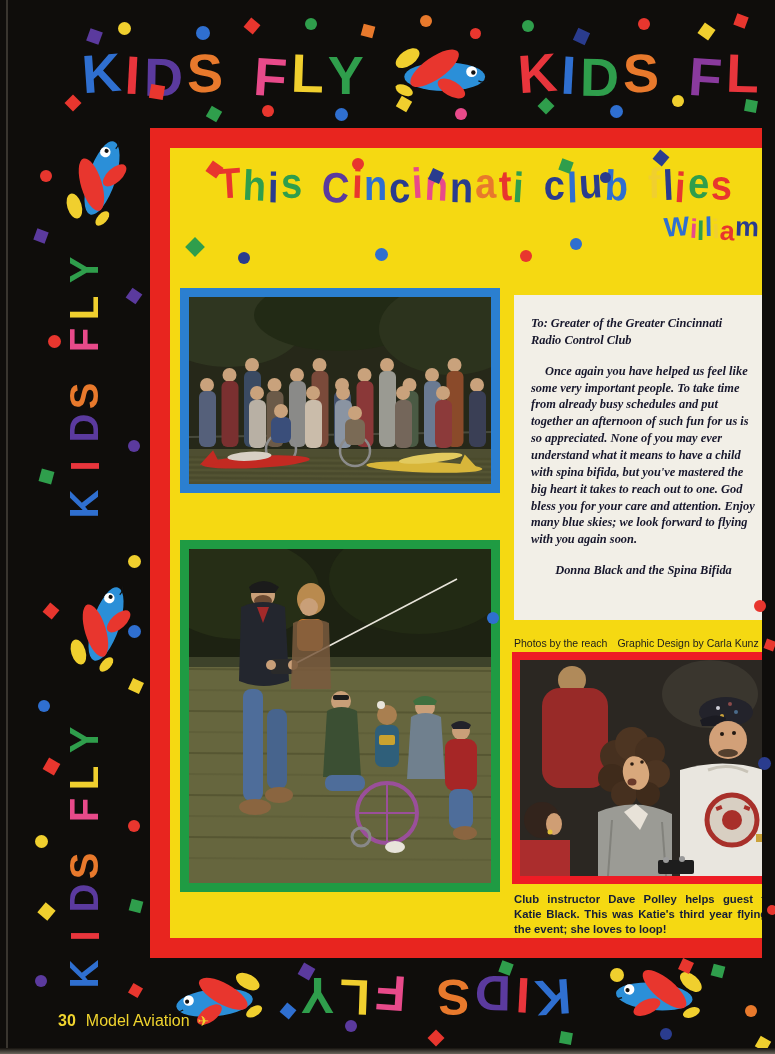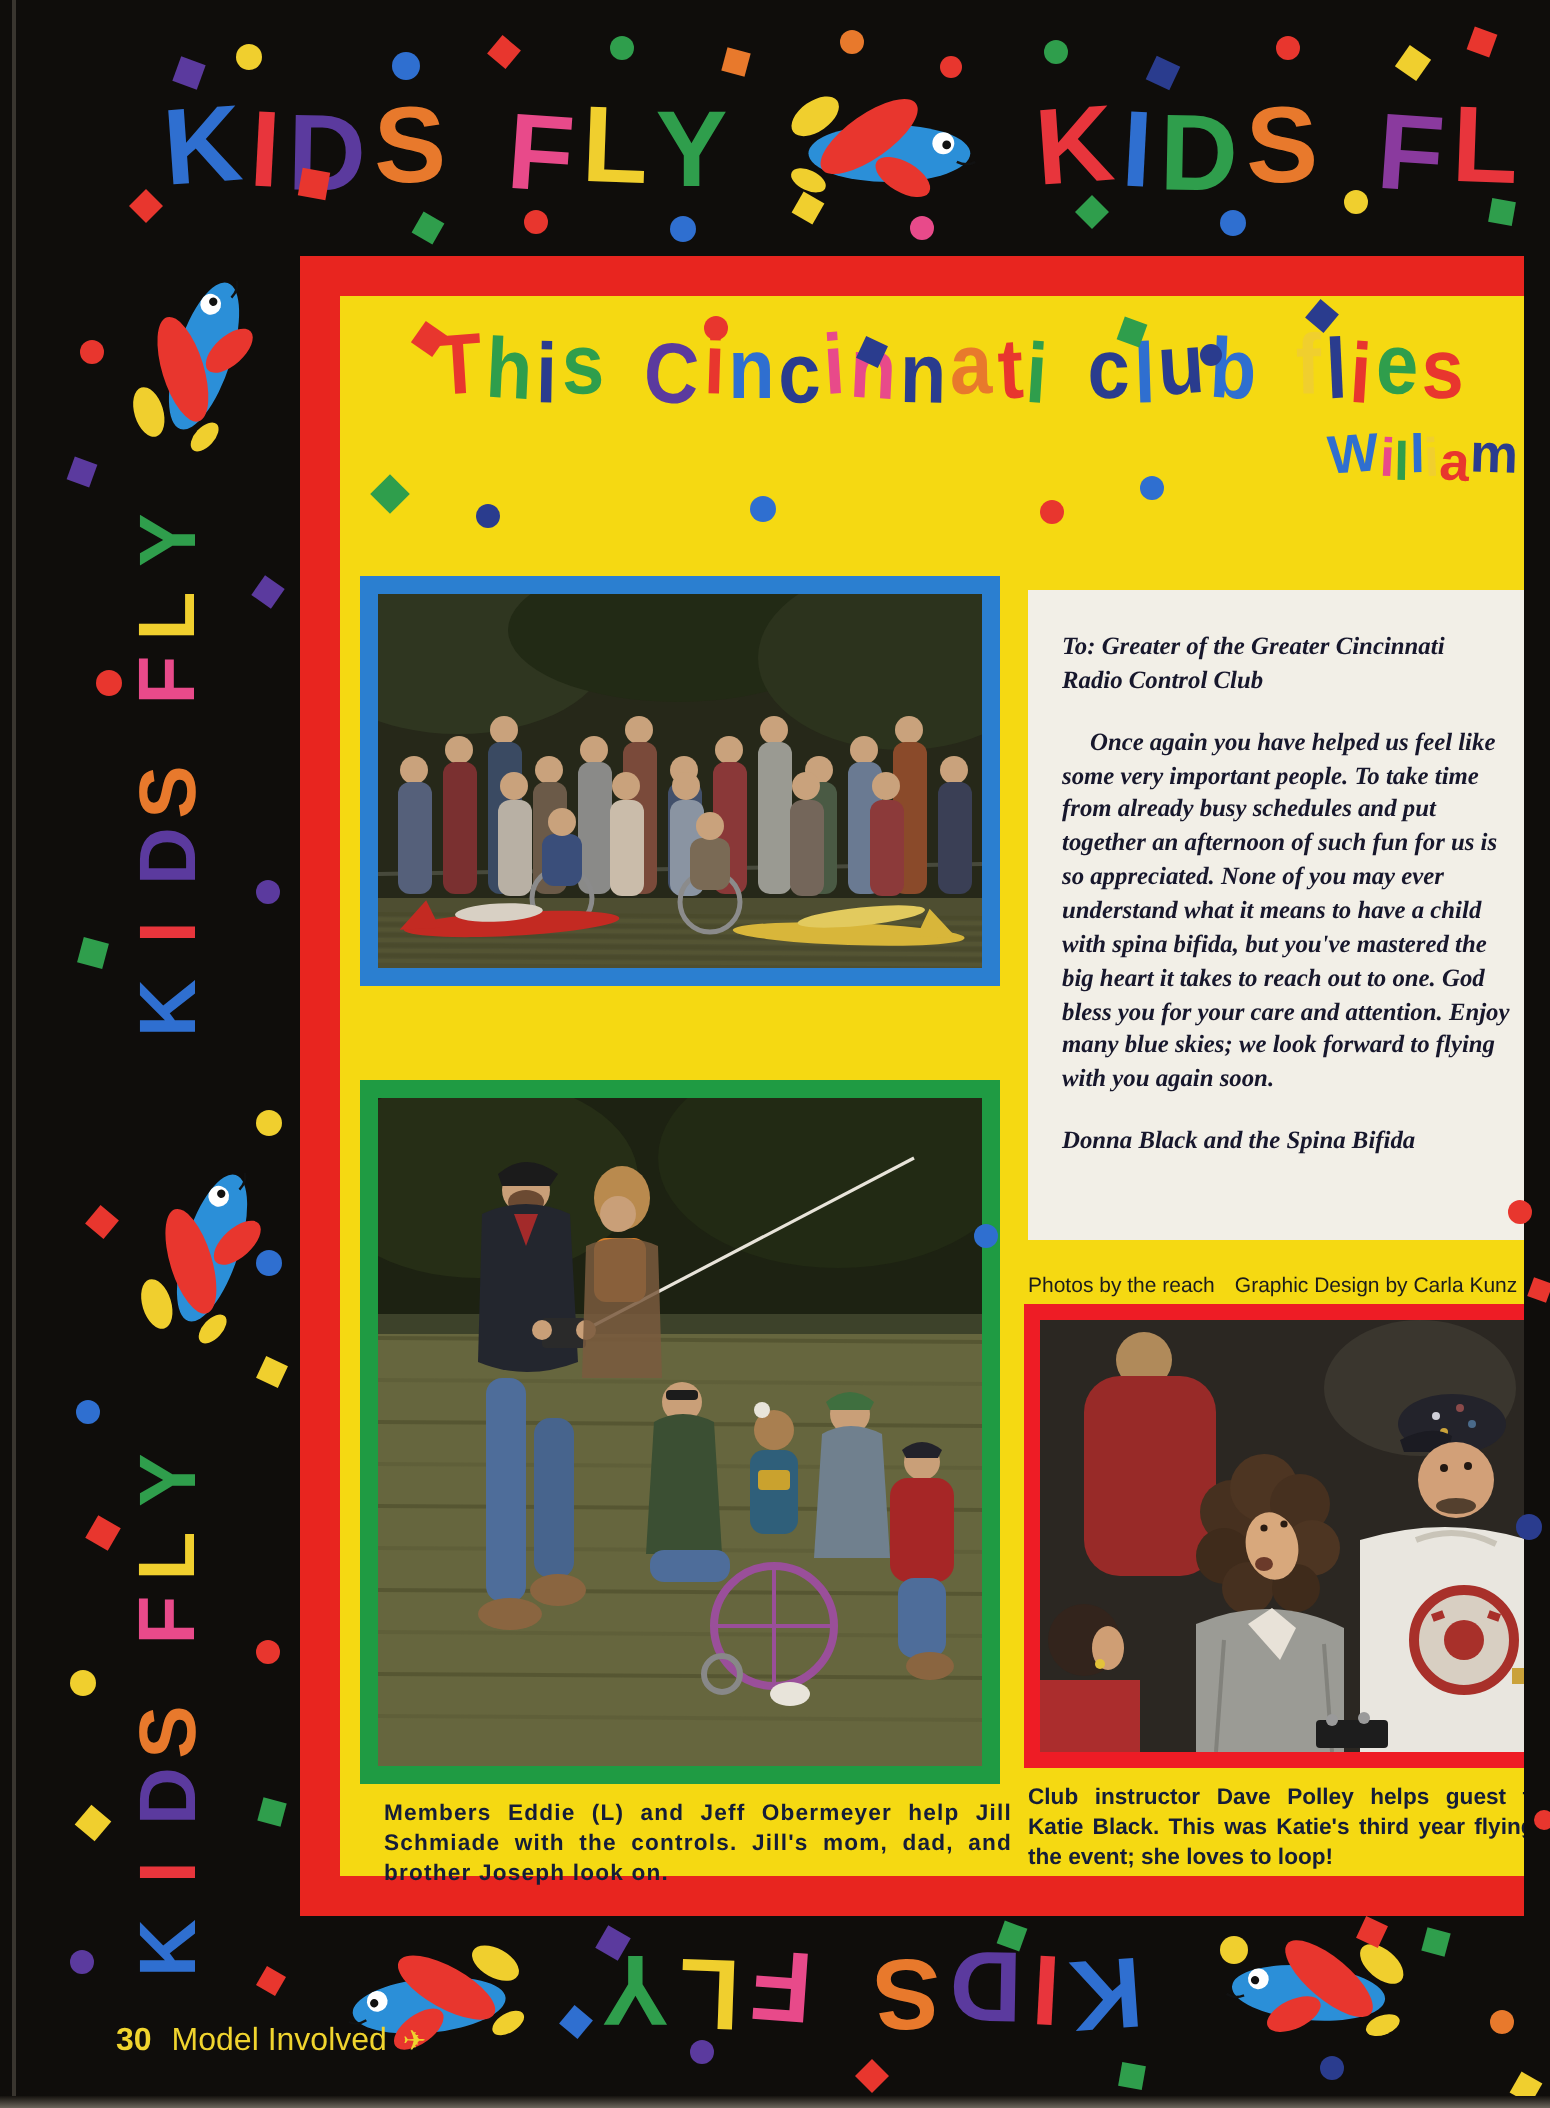--- a/index.html
+++ b/index.html
@@ -42,21 +42,21 @@
   .cap2{left:22px;top:752px;width:314px;letter-spacing:0.6px;text-align:justify;}
   .cap3{left:344px;top:744px;width:268px;text-align:justify;}
   
   .letter{position:absolute;left:344px;top:147px;width:258px;height:325px;background:#f2efe7;
           box-sizing:border-box;padding:20px 16px 14px 17px;
           font-family:"Liberation Serif",serif;font-style:italic;font-weight:bold;
           font-size:12.4px;line-height:1.36;color:#17172c;}
   .letter .date{text-align:right;margin-bottom:16px;}
   .letter .salutation{margin-bottom:14px;}
   .letter .body{text-indent:14px;margin-bottom:14px;}
-  .letter .sig{text-align:left;}
+  .letter .sig{text-align:center;}
   .credits{position:absolute;left:344px;top:489px;font-size:10.5px;color:#1c1c1c;}
   .credits span{margin-right:10px;}
   
   .footer{position:absolute;left:58px;top:1012px;color:#f0d42e;font-size:16px;z-index:7;}
   .footer .num{font-weight:bold;margin-right:10px;}
   .footer .gl{margin-left:8px;font-size:14px;}
   
   .rightstrip{position:absolute;right:0;top:0;width:13px;height:100%;background:#0f0d0b;z-index:5;}
   
   .cf{position:absolute;z-index:6;}
@@ -288,21 +288,20 @@
           <path d="M224 152 Q236 142 248 152 L246 156 226 156 Z" fill="#3f6f3f"></path>
           <path d="M222 168 Q236 160 252 168 L256 230 218 230 Z" fill="#70808e"></path>
 
           <circle cx="272" cy="182" r="9" fill="#c99f78"></circle>
           <path d="M262 176 Q272 168 282 176 L280 180 264 180 Z" fill="#22222a"></path>
           <rect x="256" y="190" width="32" height="52" rx="9" fill="#a62626"></rect>
           <rect x="260" y="240" width="24" height="40" rx="8" fill="#4e6d9a"></rect>
           <ellipse cx="276" cy="284" rx="12" ry="7" fill="#8a6540"></ellipse>
         </svg>
       </div>
-      <div class="caption cap2">Members Eddie (L) and Jeff Obermeyer help Jill Schmiade with the controls. Jill's mom, dad, and brother Joseph look on.</div>
 
       <div class="photo photo3">
         <svg viewBox="0 0 250 216" preserveAspectRatio="none">
           <rect width="250" height="216" fill="#2b2722"></rect>
           <ellipse cx="190" cy="34" rx="48" ry="34" fill="#3a362e"></ellipse>
           <circle cx="52" cy="20" r="14" fill="#b08a5a"></circle>
           <rect x="22" y="28" width="66" height="100" rx="18" fill="#982a28"></rect>
 
           <circle cx="22" cy="160" r="18" fill="#33241c"></circle>
           <ellipse cx="34" cy="164" rx="8" ry="11" fill="#cf9e74"></ellipse>
@@ -348,21 +347,21 @@
         </svg>
       </div>
       <div class="caption cap3">Club instructor Dave Polley helps guest flier Katie Black. This was Katie's third year flying at the event; she loves to loop!</div>
 
     </div>
   </div>
 
   <div class="rightstrip"></div>
 
   <div class="footer">
-    <span class="num">30</span><span>Model Involved</span><span class="gl">✈</span>
+    <span class="num">30</span><span>Model Aviation</span><span class="gl">✈</span>
   </div>
 
   <div id="confetti-layer">
       <div class="cf sq" style="left: 88px; top: 30px; width: 13px; height: 13px; background: rgb(91, 58, 158); transform: rotate(20deg);"></div>
       <div class="cf sq" style="left: 67px; top: 97px; width: 12px; height: 12px; background: rgb(232, 54, 46); transform: rotate(45deg);"></div>
       <div class="cf dot" style="left: 118px; top: 22px; width: 13px; height: 13px; background: rgb(240, 207, 46);"></div>
       <div class="cf sq" style="left: 150px; top: 85px; width: 14px; height: 14px; background: rgb(232, 54, 46); transform: rotate(10deg);"></div>
       <div class="cf dot" style="left: 196px; top: 26px; width: 14px; height: 14px; background: rgb(47, 111, 208);"></div>
       <div class="cf sq" style="left: 208px; top: 108px; width: 12px; height: 12px; background: rgb(47, 158, 76); transform: rotate(30deg);"></div>
       <div class="cf sq" style="left: 246px; top: 20px; width: 12px; height: 12px; background: rgb(232, 54, 46); transform: rotate(40deg);"></div>

